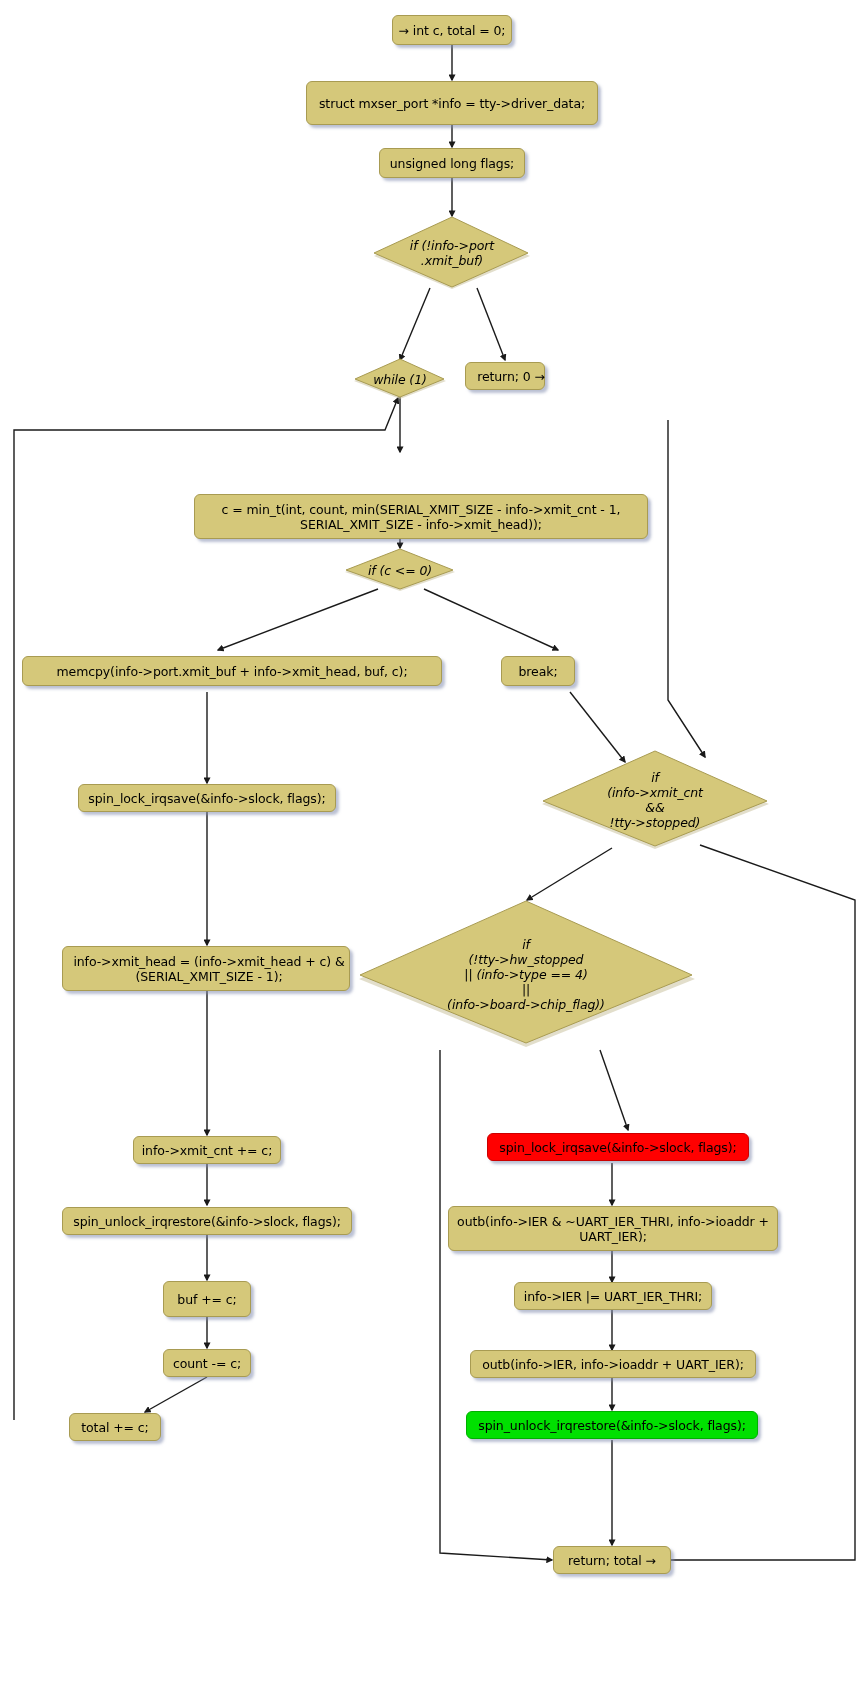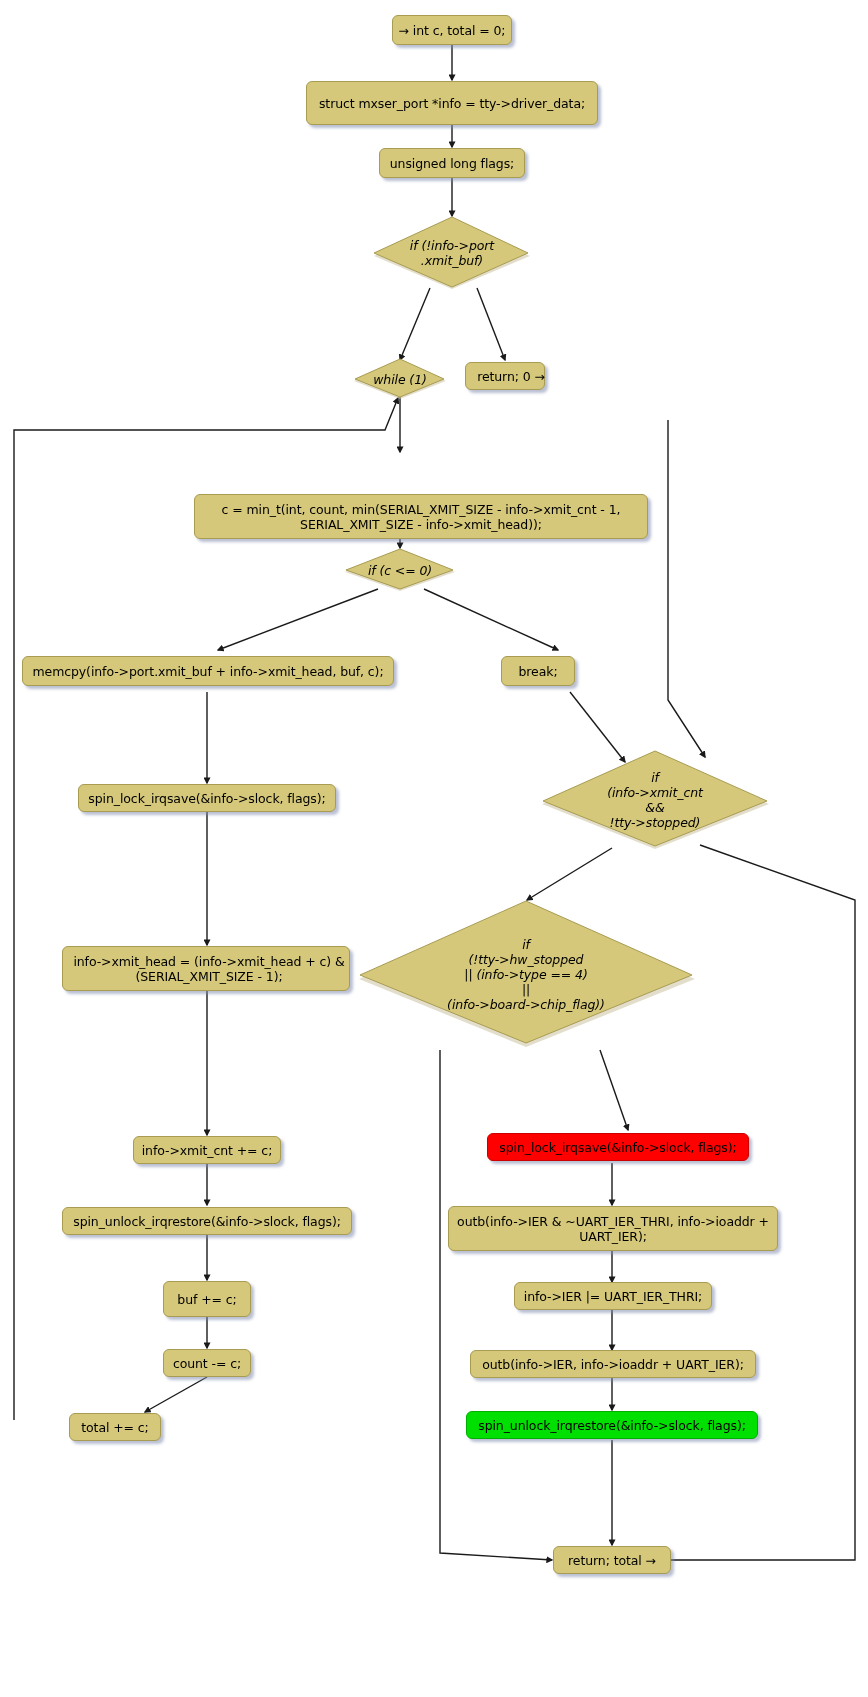--- a/index.html
+++ b/index.html
@@ -177,21 +177,21 @@
   </div>
 
   <div class="node diamond" style="left:343px; top:548px; width:114px; height:44px;">
     <svg class="diamond-shape" viewBox="0 0 114 44" preserveAspectRatio="none">
       <polygon points="57,3 112,24 57,43 2,24" fill="#cbc2a0" opacity="0.55"></polygon>
       <polygon points="57,1 110,22 57,41 3,22" fill="#d5c87a" stroke="#a89b52" stroke-width="1"></polygon>
     </svg>
     <span class="diamond-label">if (c &lt;= 0)</span>
   </div>
 
-  <div class="node box" style="left:22px; top:656px; width:372px; height:30px;">
+  <div class="node box" style="left:22px; top:656px; width:420px; height:30px;">
     <span>memcpy(info-&gt;port.xmit_buf + info-&gt;xmit_head, buf, c);</span>
   </div>
 
   <div class="node box" style="left:501px; top:656px; width:74px; height:30px;">
     <span>break;</span>
   </div>
 
   <div class="node diamond" style="left:539px; top:750px; width:232px; height:100px;">
     <svg class="diamond-shape" viewBox="0 0 232 100" preserveAspectRatio="none">
       <polygon points="116,5 230,54 116,99 3,54" fill="#cbc2a0" opacity="0.55"></polygon>

